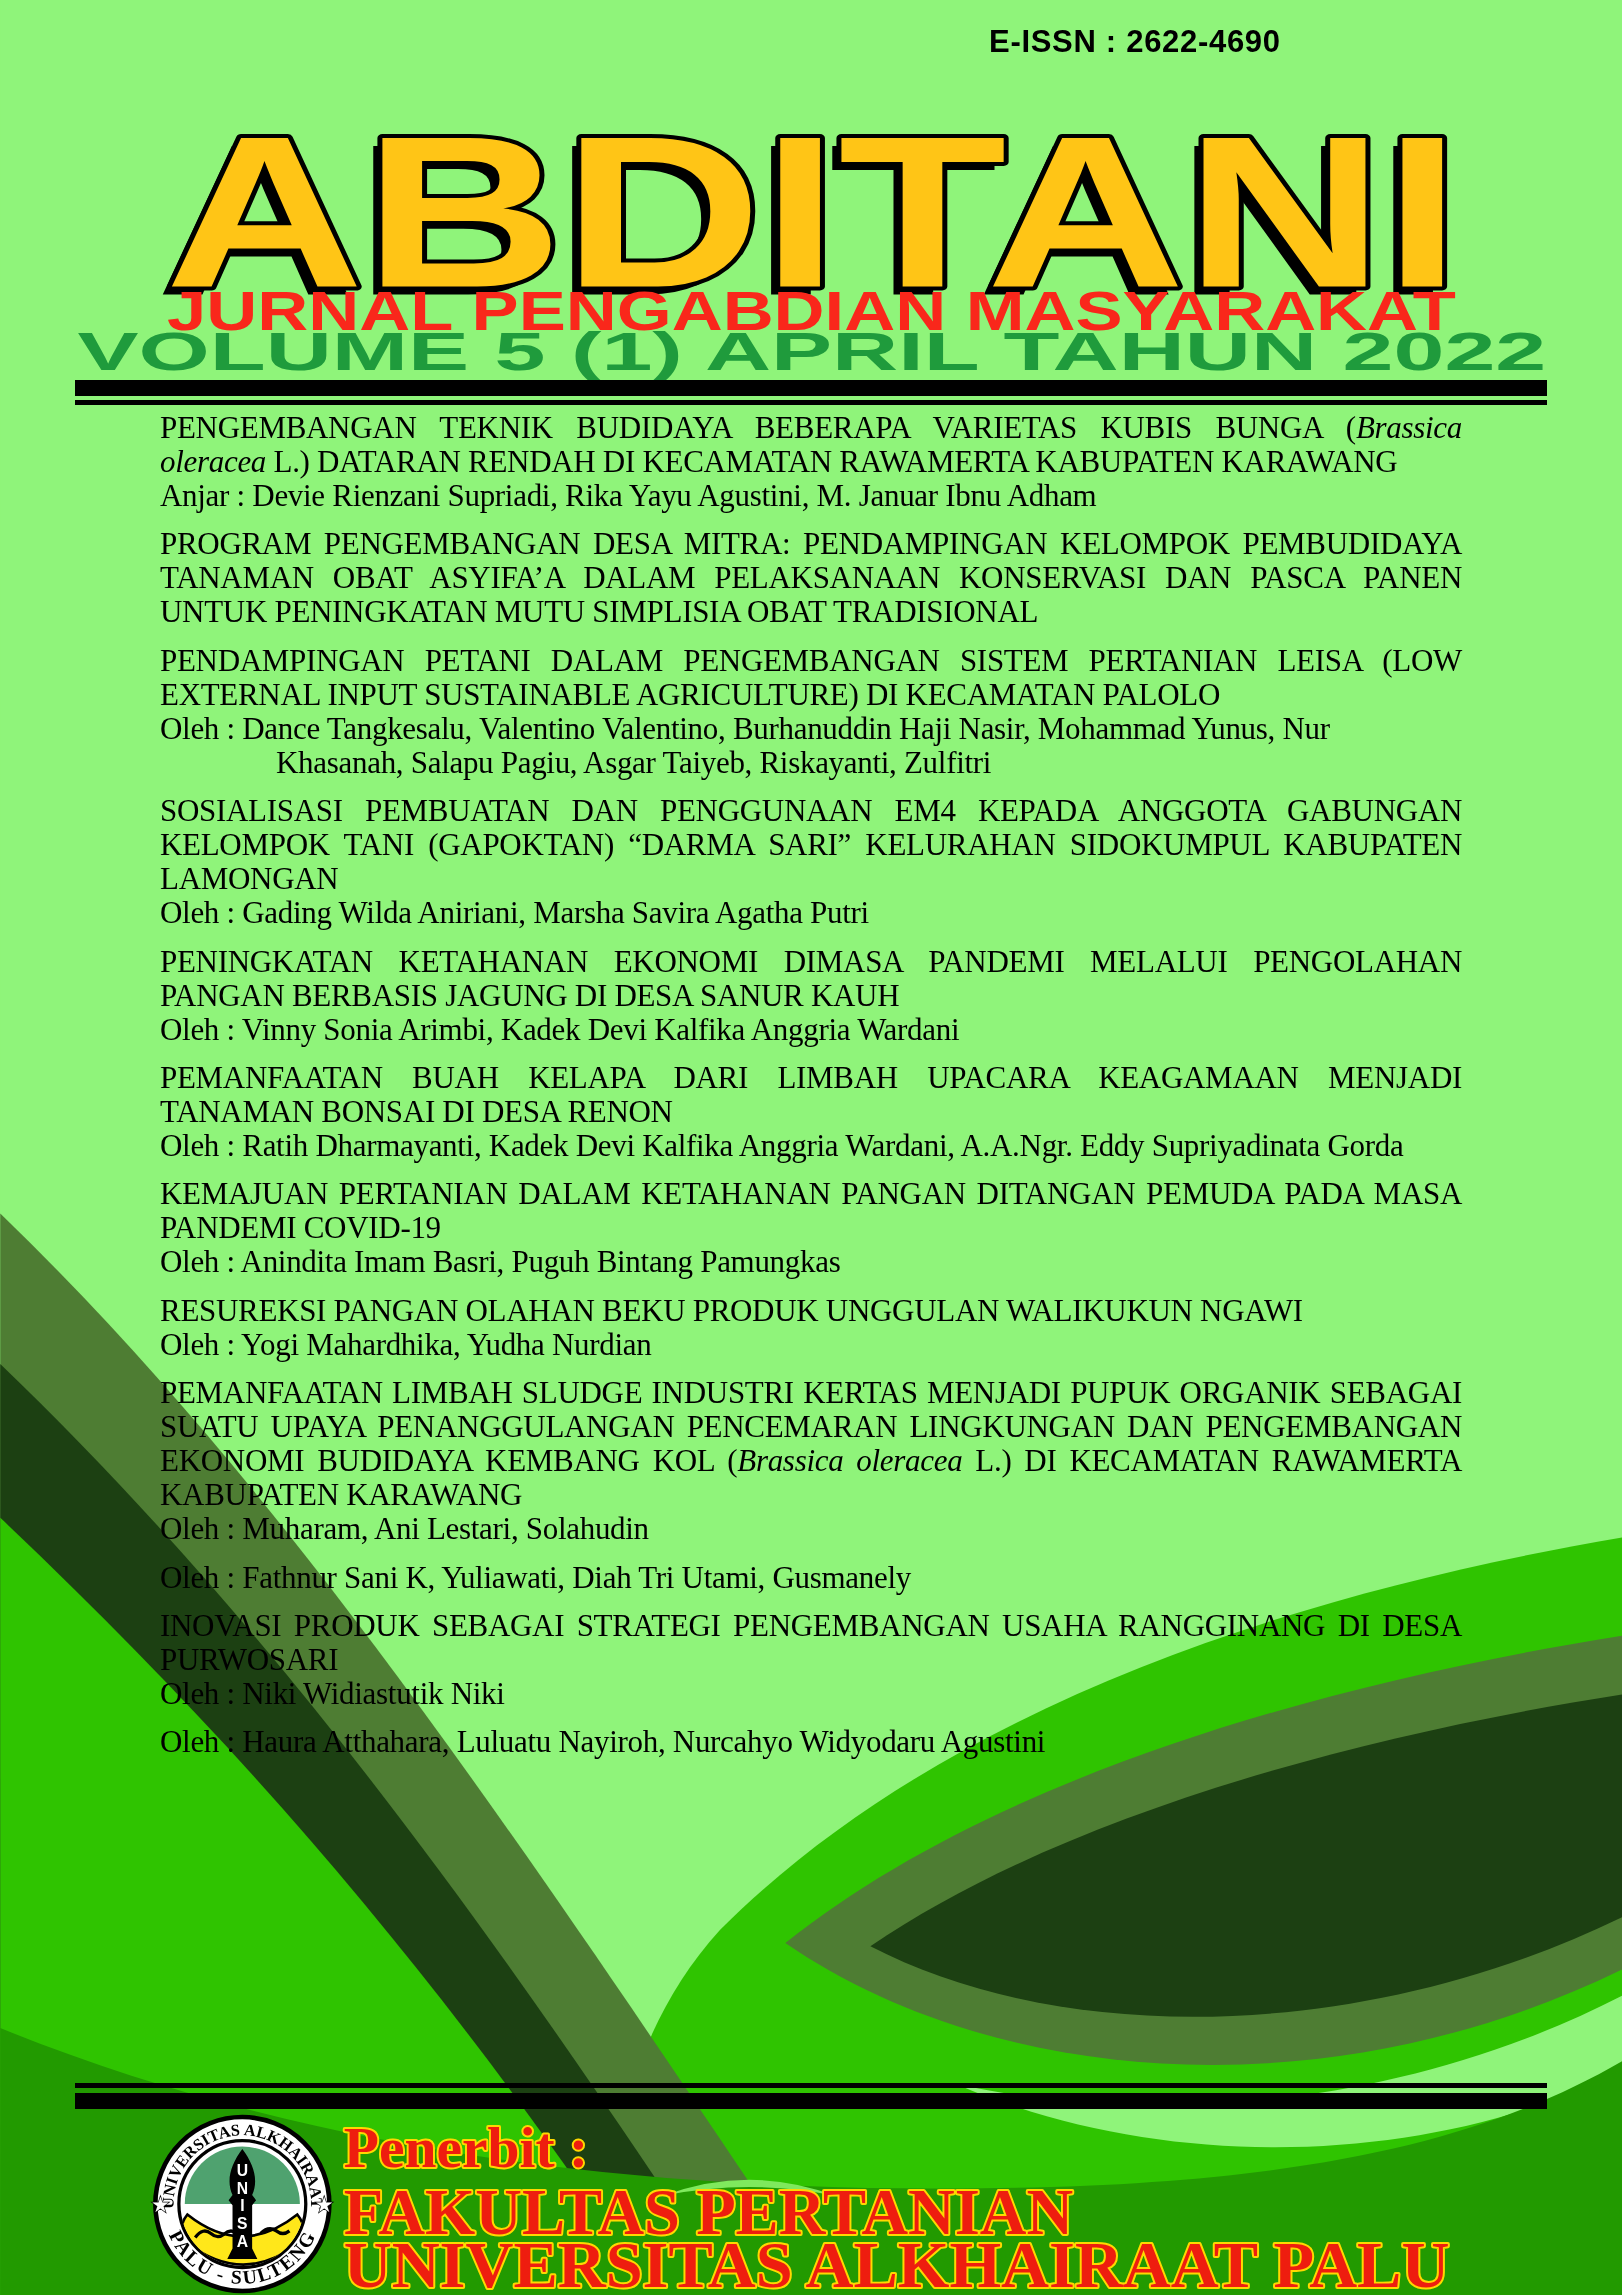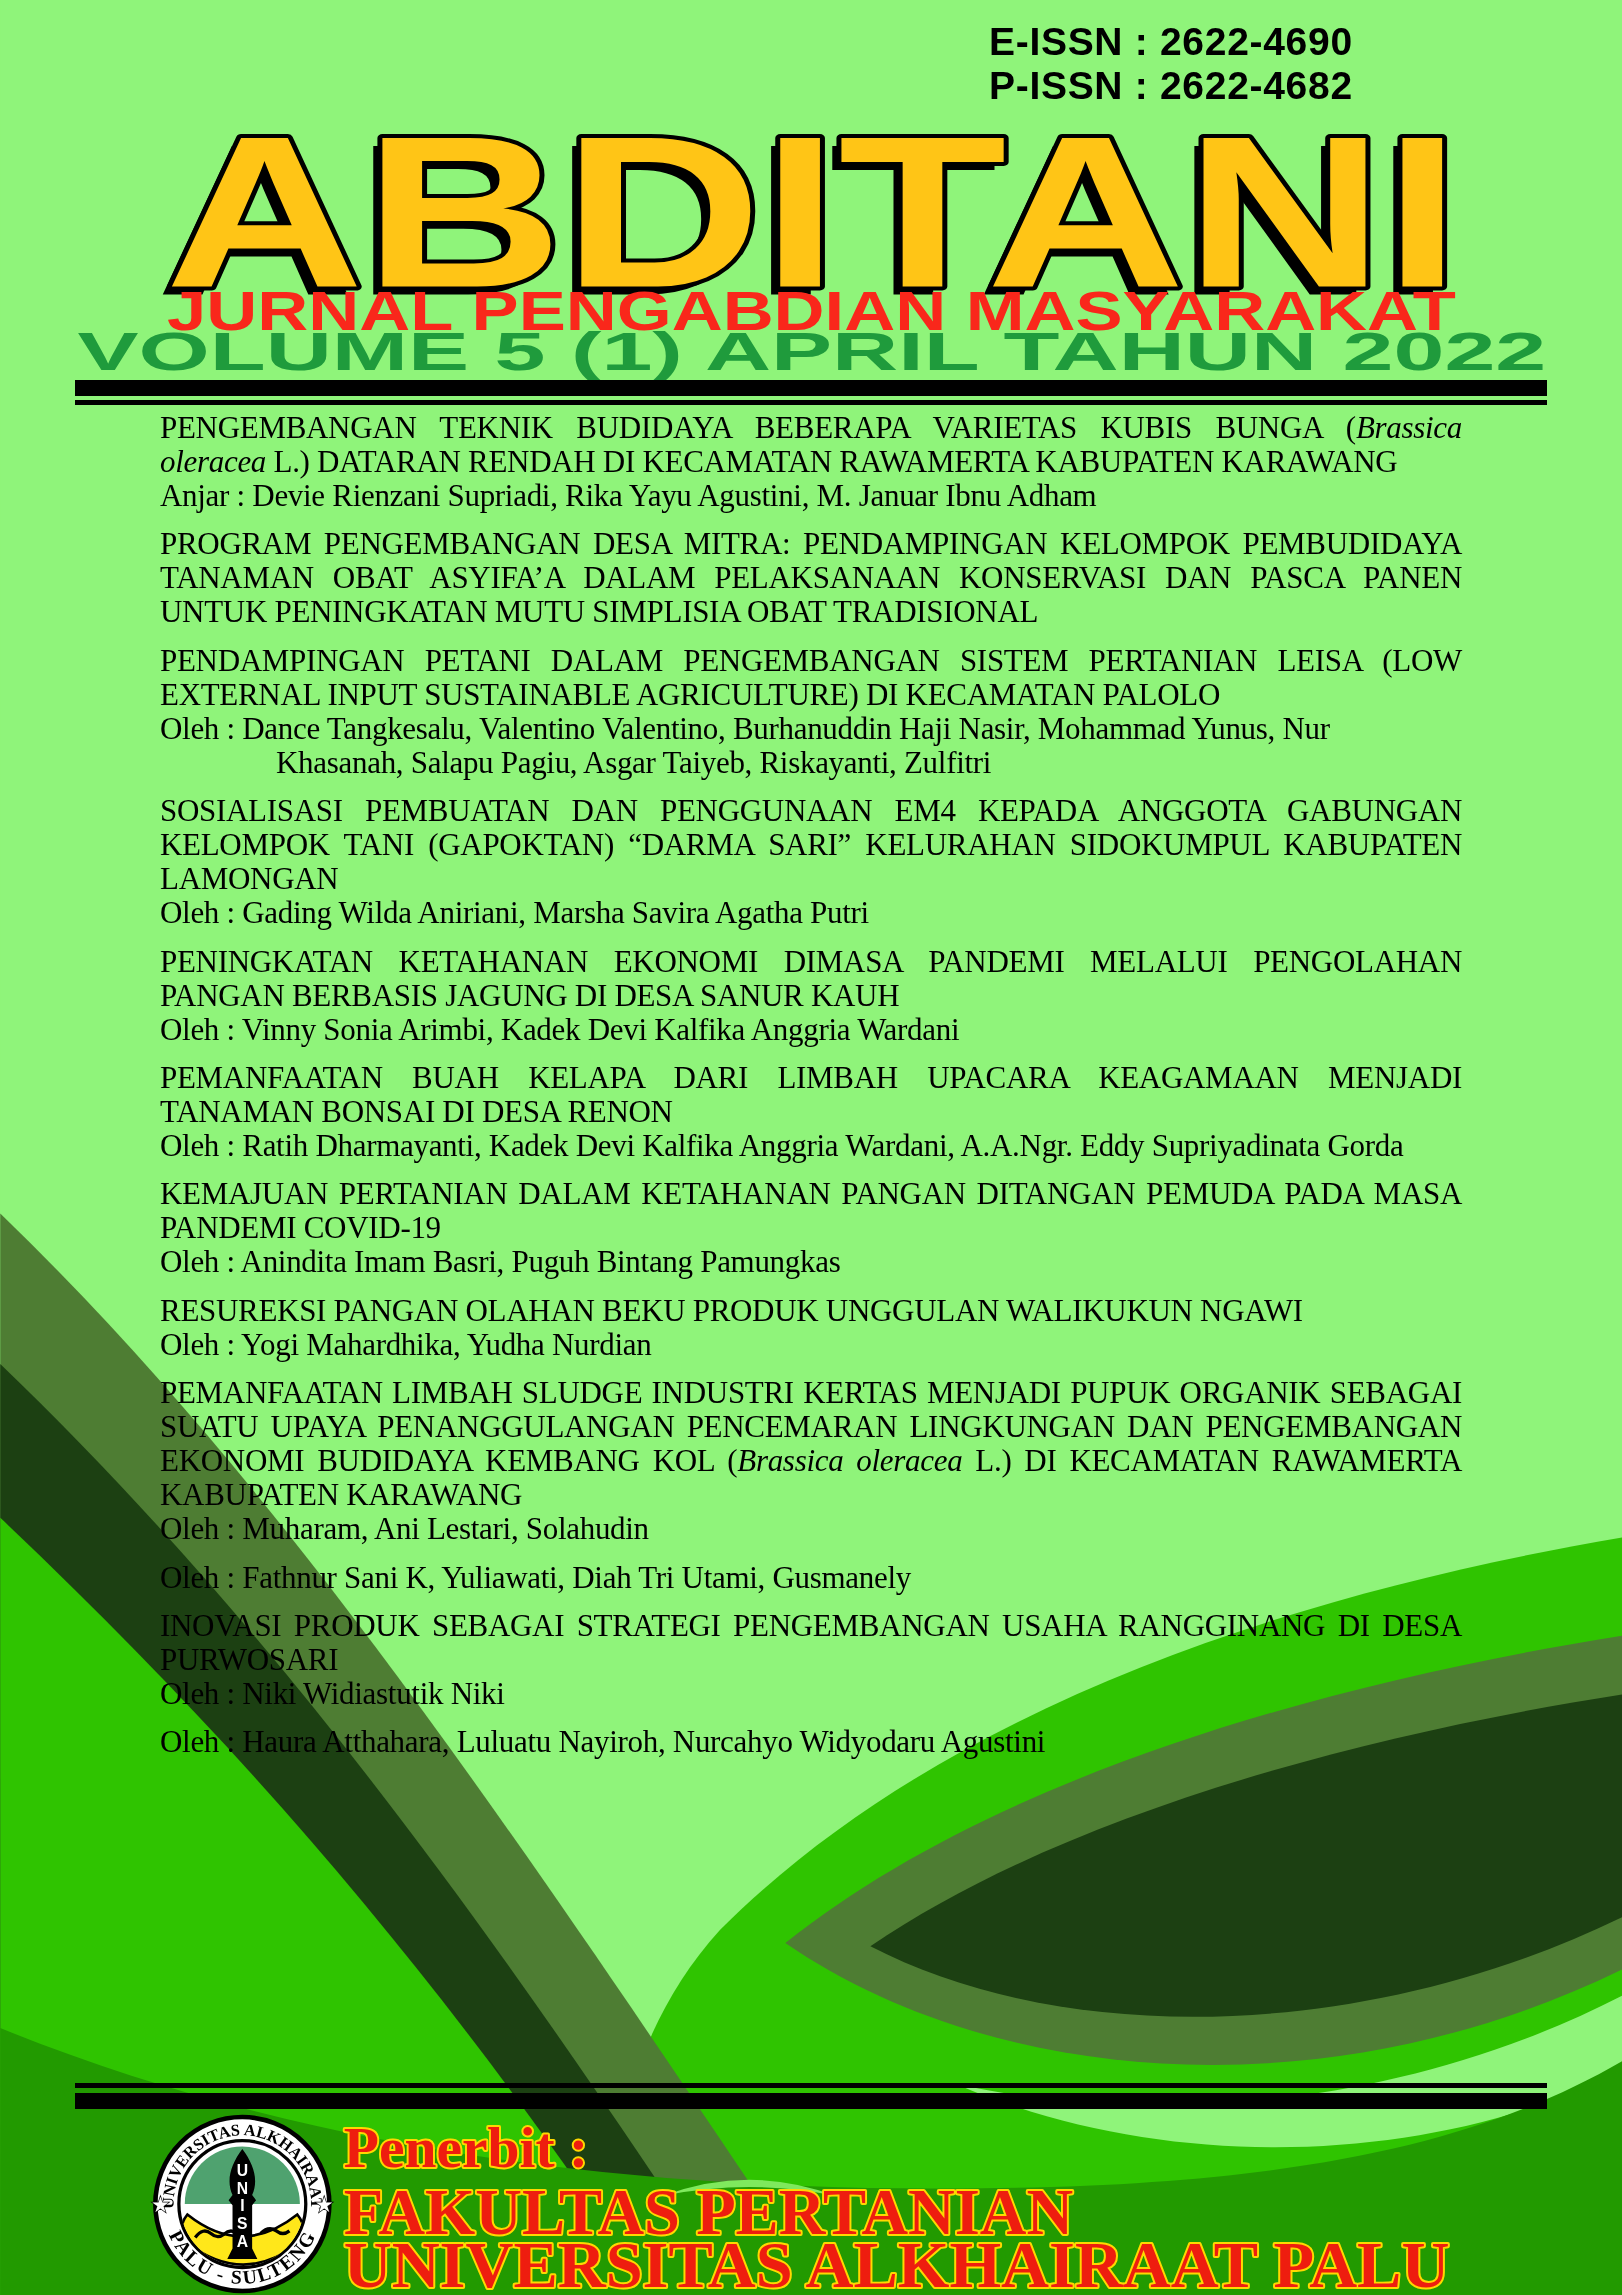--- a/index.html
+++ b/index.html
@@ -11,21 +11,21 @@
     font-family:"Liberation Serif", serif;
   }
   .bg-svg{position:absolute;left:0;top:0;z-index:0;}
   .layer{position:absolute;z-index:2;}
 
   
   .issn{
     left:989px;top:19.6px;
     font-family:"Liberation Sans", sans-serif;
     font-weight:bold;
-    font-size:39px;line-height:44px;
+    font-size:31px;line-height:44px;
     letter-spacing:0.7px;
     color:#000;
     white-space:nowrap;
   }
 
   .masthead-svg{position:absolute;left:0;top:0;z-index:2;}
   .footer-svg{position:absolute;left:0;top:0;z-index:3;}
 
   
   .rule{position:absolute;left:75px;width:1472px;background:#000;z-index:2;}
@@ -63,21 +63,20 @@
     <path d="M0,1855 C420,2260 760,2760 1260,3508 L0,3508 Z" fill="#4E7D33"></path>
     <path d="M0,2085 C400,2470 720,2900 1120,3508 L0,3508 Z" fill="#1C4012"></path>
     <path d="M0,2320 C380,2680 680,3030 1000,3508 L0,3508 Z" fill="#2FC400"></path>
 
     <path d="M0,3100 C420,3270 880,3340 1380,3345 C1920,3350 2240,3290 2480,3150 L2480,3508 L0,3508 Z" fill="#229A00"></path>
     <path d="M1015,3356 Q1145,3308 1275,3356 Q1145,3330 1015,3356 Z" fill="#7FE95D"></path>
   </svg>
 
   <div class="layer issn">
     <div>E-ISSN : 2622-4690</div>
-    <div>P-ISSN : 2622-4682</div>
   </div>
 
   <svg class="masthead-svg" width="1623" height="458" viewBox="0 0 2480 700">
     <g font-family="Liberation Sans, sans-serif" font-weight="bold">
       <text x="238" y="450" font-size="330" fill="#000000" textLength="1980" lengthAdjust="spacingAndGlyphs">ABDITANI</text>
       <text x="252" y="438" font-size="330" fill="#FFC516" stroke="#000000" stroke-width="12" stroke-linejoin="round" paint-order="stroke" textLength="1980" lengthAdjust="spacingAndGlyphs">ABDITANI</text>
       <text x="255" y="504" font-size="86" fill="#F9271B" textLength="1970" lengthAdjust="spacingAndGlyphs">JURNAL PENGABDIAN MASYARAKAT</text>
       <text x="118" y="566" font-size="82" fill="#1F9B3C" textLength="2245" lengthAdjust="spacingAndGlyphs">VOLUME 5 (1) APRIL TAHUN 2022</text>
     </g>
   </svg>

